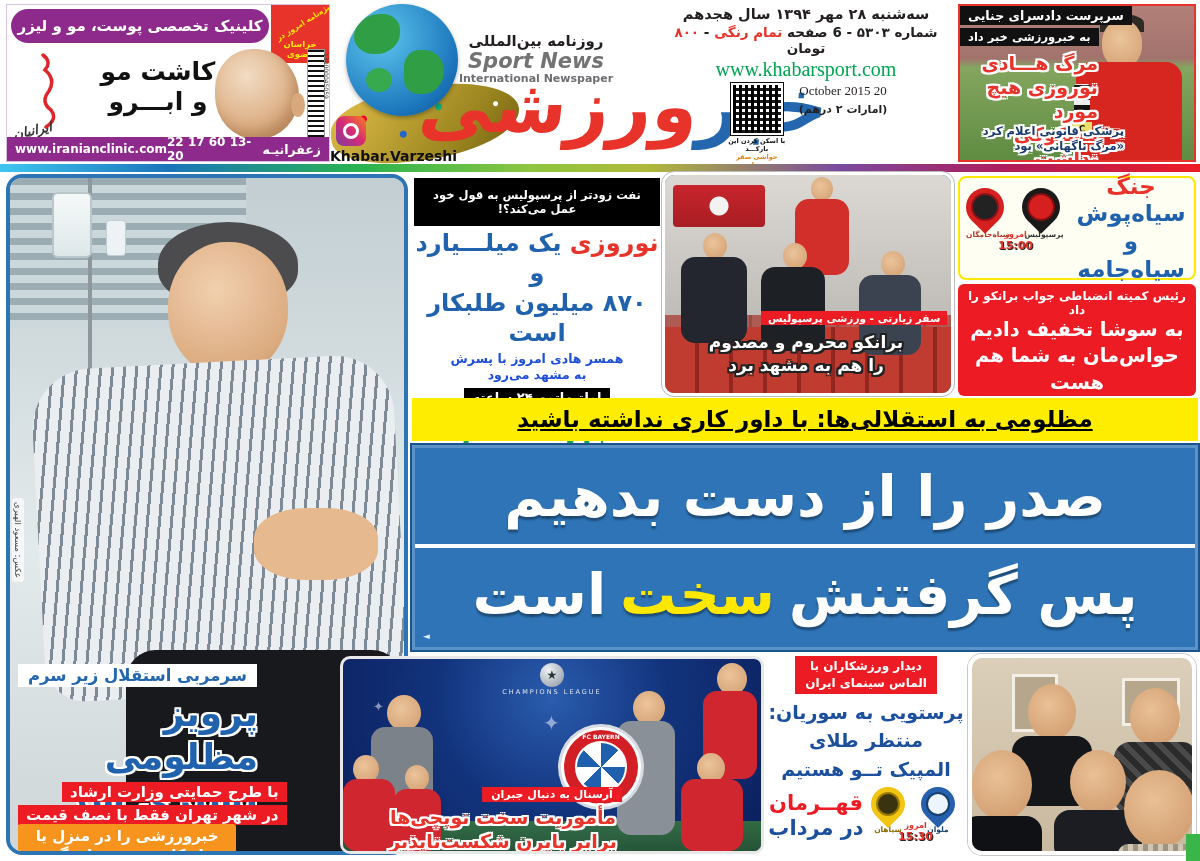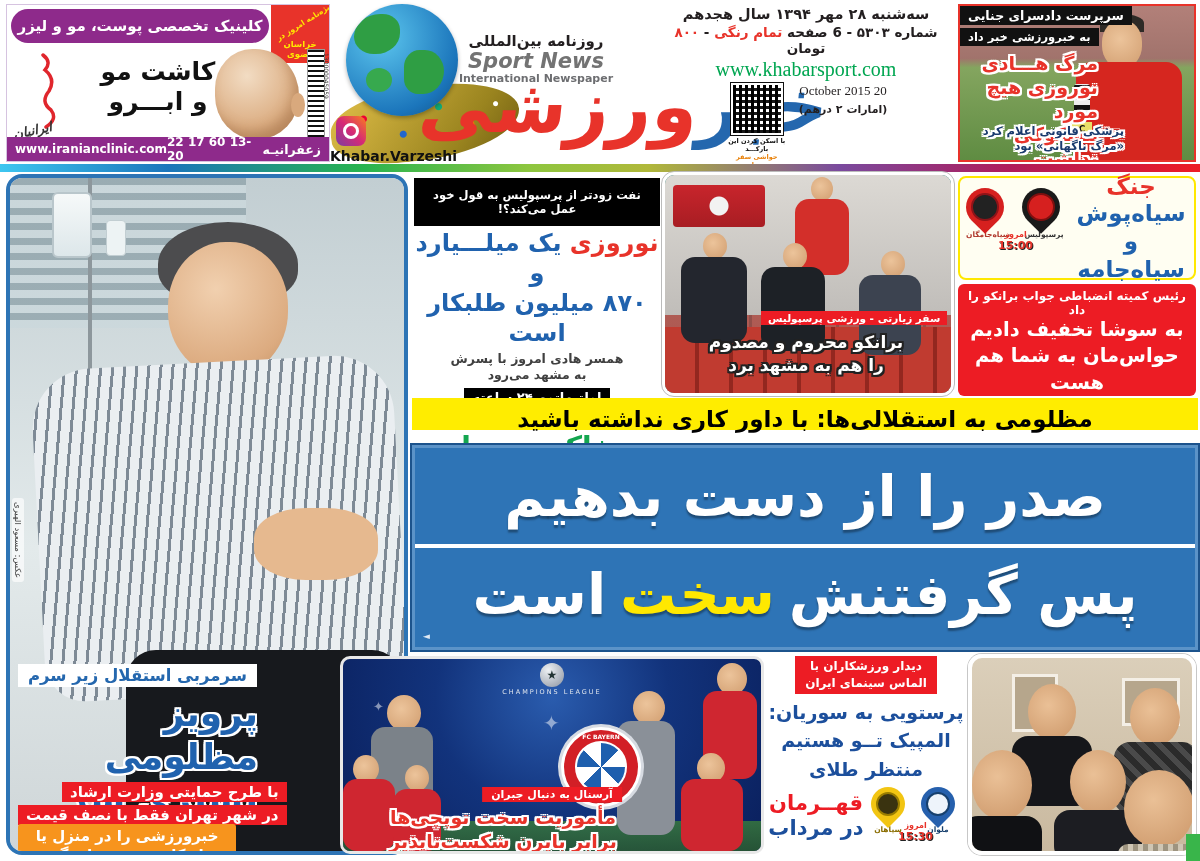--- a/index.html
+++ b/index.html
@@ -104,21 +104,21 @@
   #hp-h{left:8px;top:514px;width:240px;text-align:right;font-size:36px;font-weight:900;color:#2062ae;line-height:1.2;}
   #hp-reds{left:8px;top:604px;}
   #hp-reds .rb{display:table;background:#ed1c24;color:#fff;font-size:15px;font-weight:900;padding:1px 8px;margin-bottom:3px;text-align:center;}
   #hp-orange{left:8px;top:646px;background:#f7941d;color:#fff;font-size:15px;font-weight:900;padding:3px 12px;text-align:center;border-radius:3px;line-height:1.25;}
 
   
   #debt{left:414px;top:178px;width:246px;height:216px;text-align:center;}
   #debt .kick{display:inline-block;background:#000;color:#fff;font-size:11.5px;font-weight:bold;padding:10px 7px;}
   #debt .h{font-size:24px;font-weight:900;line-height:1.25;margin-top:2px;}
   #debt .h .nm{color:#e8332a;} #debt .h .bl{color:#2062ae;}
-  #debt .sub{font-size:12.5px;font-weight:900;color:#404040;line-height:1.3;margin-top:3px;}
+  #debt .sub{font-size:12.5px;font-weight:900;color:#1d4ed8;line-height:1.3;margin-top:3px;}
   #debt .ult{display:inline-block;background:#000;color:#fff;font-size:13px;font-weight:900;padding:2px 9px;margin-top:4px;}
   #debt .und{font-size:12.5px;font-weight:900;color:#111;border-bottom:1.5px solid #111;display:inline-block;margin-top:4px;}
   #debt .grn{font-size:28px;font-weight:900;color:#14a650;line-height:1.2;margin-top:3px;}
 
   
   #trip{left:662px;top:172px;width:292px;height:224px;border:3px solid #fff;outline:1px solid #bbb;border-radius:12px;overflow:hidden;background:#0f766e;}
   .cp-bg{position:absolute;inset:0;background:linear-gradient(180deg,#dcd9d4,#c2bfbb 60%,#aaa7a3);}
   .cp-board{position:absolute;left:8px;top:10px;width:92px;height:42px;background:#c8252c;border-radius:4px;
     background-image:radial-gradient(circle at 50% 50%,#f2f2f2 9px,transparent 10px),linear-gradient(#c8252c,#a81d23);}
   .cp-seats{position:absolute;left:0;bottom:0;width:100%;height:66px;background:repeating-linear-gradient(90deg,#c03b30 0 30px,#93271f 30px 34px);}
@@ -141,21 +141,21 @@
   #derby .txt .l1r{color:#e8332a;font-size:23px;} #derby .txt .l1b{color:#2062ae;font-size:23px;}
   #derby .txt .l2{color:#2062ae;font-size:23px;}
 
   
   #disc{left:958px;top:284px;width:238px;height:112px;background:#ed1c24;border-radius:6px;text-align:center;color:#fff;padding-top:5px;}
   #disc .k{font-size:12px;font-weight:900;}
   #disc .l{font-size:19.5px;font-weight:900;line-height:1.35;}
   #disc .s{font-size:10.5px;font-weight:900;color:#111;line-height:1.4;margin-top:3px;}
 
   
-  #ystrip{left:412px;top:398px;width:786px;height:32px;background:#ffed00;color:#000;font-size:23px;font-weight:900;text-align:center;line-height:43px;}
+  #ystrip{left:412px;top:398px;width:786px;height:43px;background:#ffed00;color:#000;font-size:23px;font-weight:900;text-align:center;line-height:43px;text-decoration:underline;}
   #lead{left:412px;top:445px;width:786px;height:205px;background:#2e74b6;border:3px solid #5b93c8;box-shadow:0 0 0 2px #1c538c;}
   #lead .row{height:96px;display:flex;align-items:center;justify-content:center;color:#fff;font-size:56px;font-weight:900;white-space:nowrap;
     text-shadow:0 3px 2px rgba(0,0,0,.35);}
   #lead .row2{border-top:4px solid #fff;}
   #lead .yl{color:#ffe800;margin:0 14px;}
   #lead .mk{position:absolute;left:8px;bottom:6px;color:#dfe9f4;}
 
   
   #ucl{left:340px;top:656px;width:424px;height:198px;border:3px solid #e8e8e8;border-radius:10px;overflow:hidden;
     background:radial-gradient(circle at 50% 20%,#2a5cae 0%,#12337c 45%,#0a1f5c 100%);}
@@ -444,22 +444,22 @@
     </div>
   </div>
 
   <div id="meet" class="abs rtl">
     <div class="tag">
       <div>دیدار ورزشکاران با</div>
       <div>الماس سینمای ایران</div>
     </div>
     <div class="blu">
       <div>پرستویی به سوریان:</div>
+      <div>منتظر طلای</div>
       <div>المپیک تــو هستیم</div>
-      <div>منتظر طلای</div>
     </div>
     <div class="botrow">
       <div style="position:relative;width:100px;height:62px;">
         <div style="position:absolute;left:2px;top:2px;">
           <div class="pin" style="width:34px;height:34px;background:#f2c512;"><div class="crest" style="background:#3a3310;border:2px solid #9a7d00;"></div></div>
           <div class="pinlbl" style="color:#8a6d00;width:40px;">سپاهان</div>
         </div>
         <div style="position:absolute;left:52px;top:2px;">
           <div class="pin" style="width:34px;height:34px;background:#2660ad;"><div class="crest" style="background:#eef4fb;border:2px solid #17406e;"></div></div>
           <div class="pinlbl" style="color:#17406e;width:40px;">ملوان</div>

